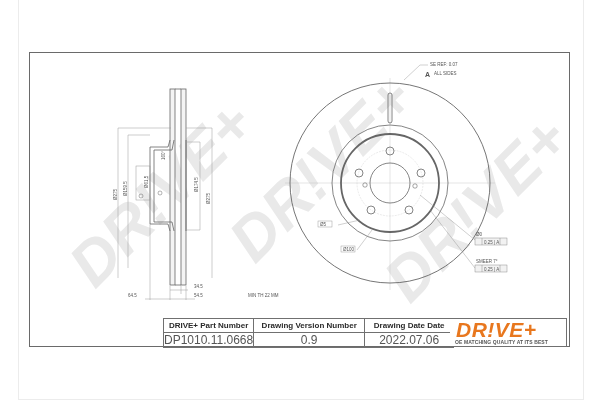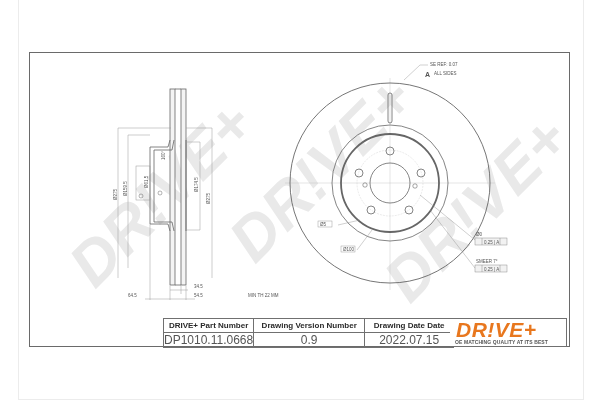--- a/index.html
+++ b/index.html
@@ -118,21 +118,21 @@
 <table class="tbl">
   <tbody>
       <tr class="hdr">
     <td style="width:86px">DRIVE+ Part Number</td>
     <td style="width:110px">Drawing Version Number</td>
     <td style="width:88px">Drawing Date Date</td>
   </tr>
   <tr class="val">
     <td>DP1010.11.0668</td>
     <td>0.9</td>
-    <td>2022.07.15</td>
+    <td>2022.07.06</td>
   </tr>
 </tbody>
   </table>
 
 <div class="logo">
   <span class="logo-mark">DR!VE+</span>
   <span class="logo-tag">OE MATCHING QUALITY AT ITS BEST</span>
 </div>
 
 </body></html>

